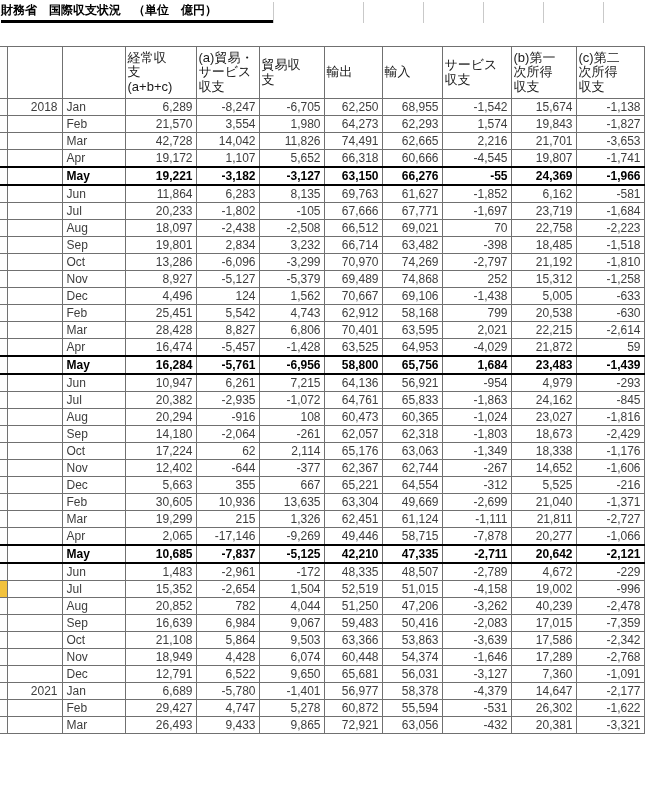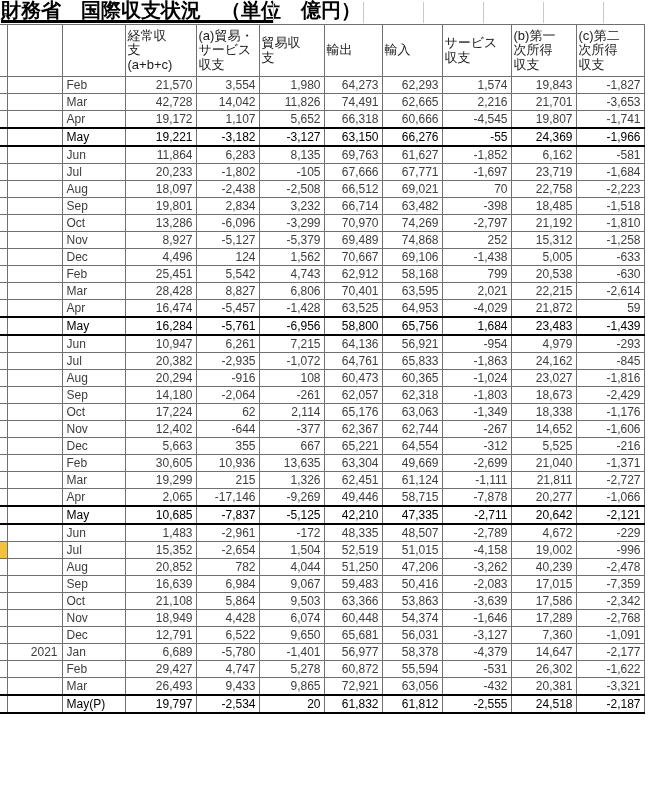--- a/index.html
+++ b/index.html
@@ -16,45 +16,45 @@
     font-family:"Liberation Sans","DejaVu Sans",sans-serif;
     color:var(--text);
   }
   .page{position:relative;width:648px;height:801px;overflow:hidden;background:#fff;}
 
   
   .title-bar{position:relative;height:24px;width:648px;}
   .title{
     position:absolute;left:1px;top:1px;
     display:inline-block;width:273px;height:22px;line-height:19px;
-    font-size:20px;font-weight:bold;color:#000;
+    font-size:12px;font-weight:bold;color:#000;
     border-bottom:3px solid var(--bold-border);
     white-space:nowrap;overflow:visible;
   }
   .gl{position:absolute;top:2px;height:21px;width:1px;background:#c9c9c9;}
 
   
-  table{border-collapse:collapse;table-layout:fixed;width:644px;}
+  table{border-collapse:collapse;table-layout:fixed;width:644px;margin-top:22px;}
   th,td{
     border:1px solid var(--grid);
     padding:0 3px;overflow:hidden;white-space:nowrap;
   }
   thead th{
     height:52px;font-weight:normal;font-size:13px;line-height:1.1;
     text-align:left;vertical-align:middle;
     white-space:pre-line;padding:1px 2px;color:#1a1a1a;
   }
   tbody td{height:16.65px;font-size:12px;line-height:16px;}
   td.year{text-align:right;padding-right:4px;}
   td.month{text-align:left;padding-left:4px;}
   td.num{text-align:right;font-variant-numeric:tabular-nums;}
   .sliver{border-left:none !important;padding:0 !important;background:#fdfdfd;}
   td.sliver.hl{background:var(--highlight);}
   tr.bold-row td{
-    font-weight:normal;color:var(--bold-text);
+    font-weight:bold;color:var(--bold-text);
     border-top:2px solid var(--bold-border);
     border-bottom:2px solid var(--bold-border);
   }
 </style>
 </head>
 <body>
 
 <div class="page">
 
   <div class="title-bar">
@@ -102,20 +102,33 @@
 次所得
 収支</th>
         <th>(c)第二
 次所得
 収支</th>
       </tr>
     </thead>
     <tbody id="tbody">
         <tr>
           <td class="sliver"></td>
+          <td class="year">2018</td>
+          <td class="month">Jan</td>
+          <td class="num">6,289</td>
+          <td class="num">-8,247</td>
+          <td class="num">-6,705</td>
+          <td class="num">62,250</td>
+          <td class="num">68,955</td>
+          <td class="num">-1,542</td>
+          <td class="num">15,674</td>
+          <td class="num">-1,138</td>
+        </tr>
+        <tr>
+          <td class="sliver"></td>
           <td class="year"></td>
           <td class="month">Feb</td>
           <td class="num">21,570</td>
           <td class="num">3,554</td>
           <td class="num">1,980</td>
           <td class="num">64,273</td>
           <td class="num">62,293</td>
           <td class="num">1,574</td>
           <td class="num">19,843</td>
           <td class="num">-1,827</td>
@@ -568,29 +581,16 @@
           <td class="month">Mar</td>
           <td class="num">26,493</td>
           <td class="num">9,433</td>
           <td class="num">9,865</td>
           <td class="num">72,921</td>
           <td class="num">63,056</td>
           <td class="num">-432</td>
           <td class="num">20,381</td>
           <td class="num">-3,321</td>
         </tr>
-        <tr class="bold-row">
-          <td class="sliver"></td>
-          <td class="year"></td>
-          <td class="month">May(P)</td>
-          <td class="num">19,797</td>
-          <td class="num">-2,534</td>
-          <td class="num">20</td>
-          <td class="num">61,832</td>
-          <td class="num">61,812</td>
-          <td class="num">-2,555</td>
-          <td class="num">24,518</td>
-          <td class="num">-2,187</td>
-        </tr>
       </tbody>
   </table>
 
 </div>
 
 </body></html>

